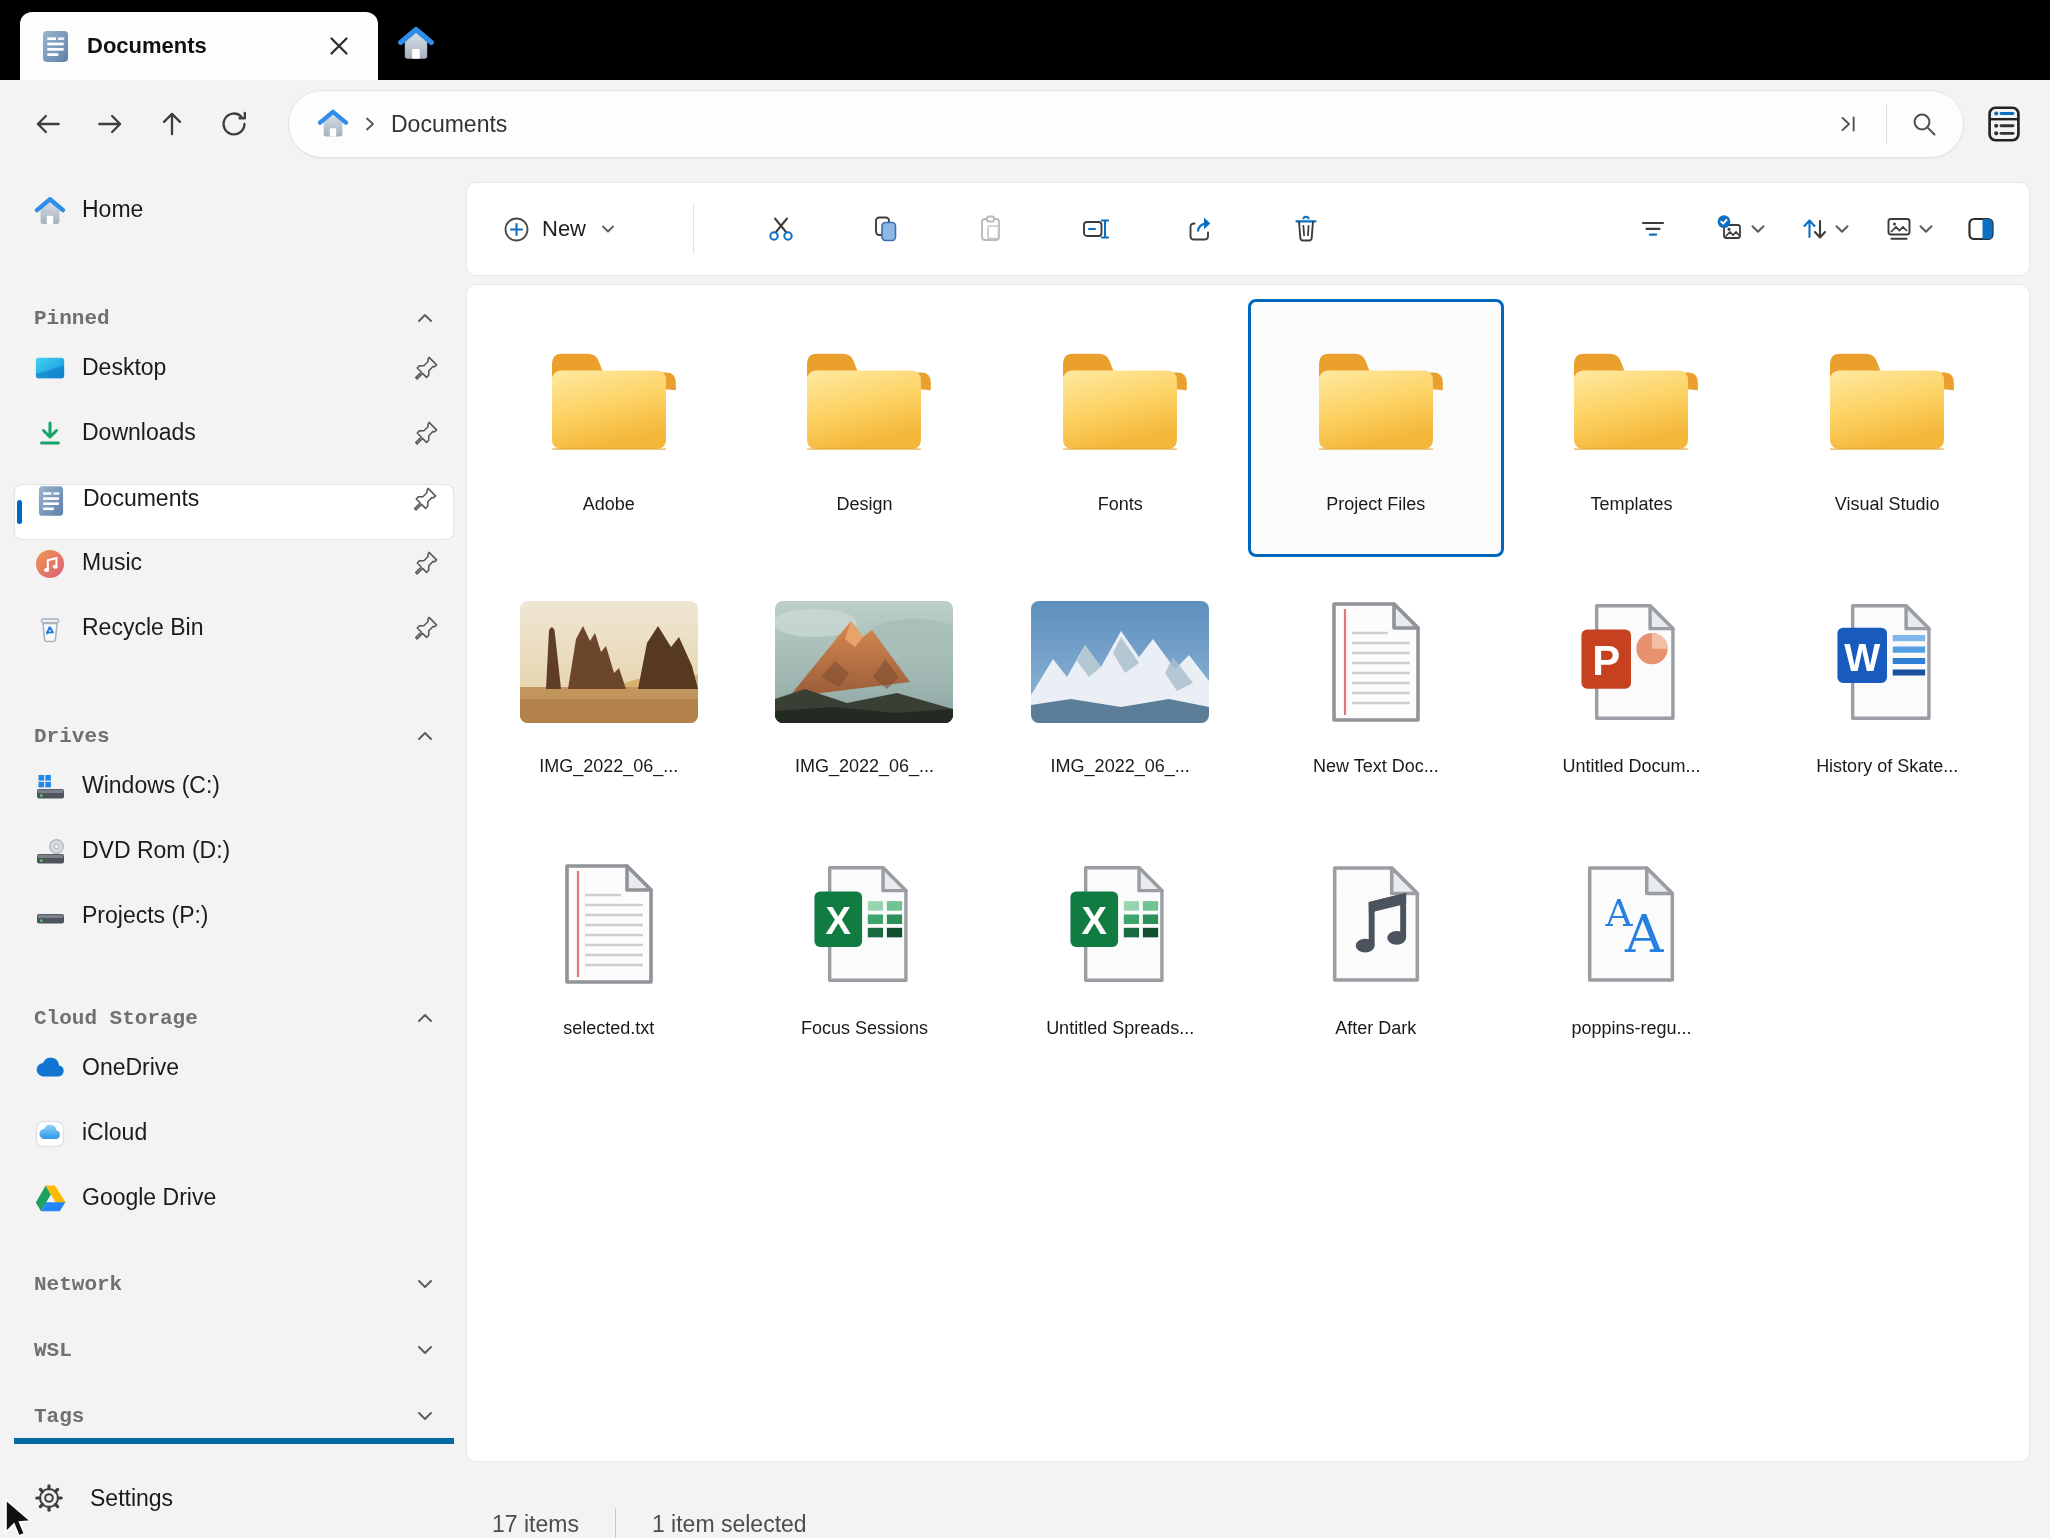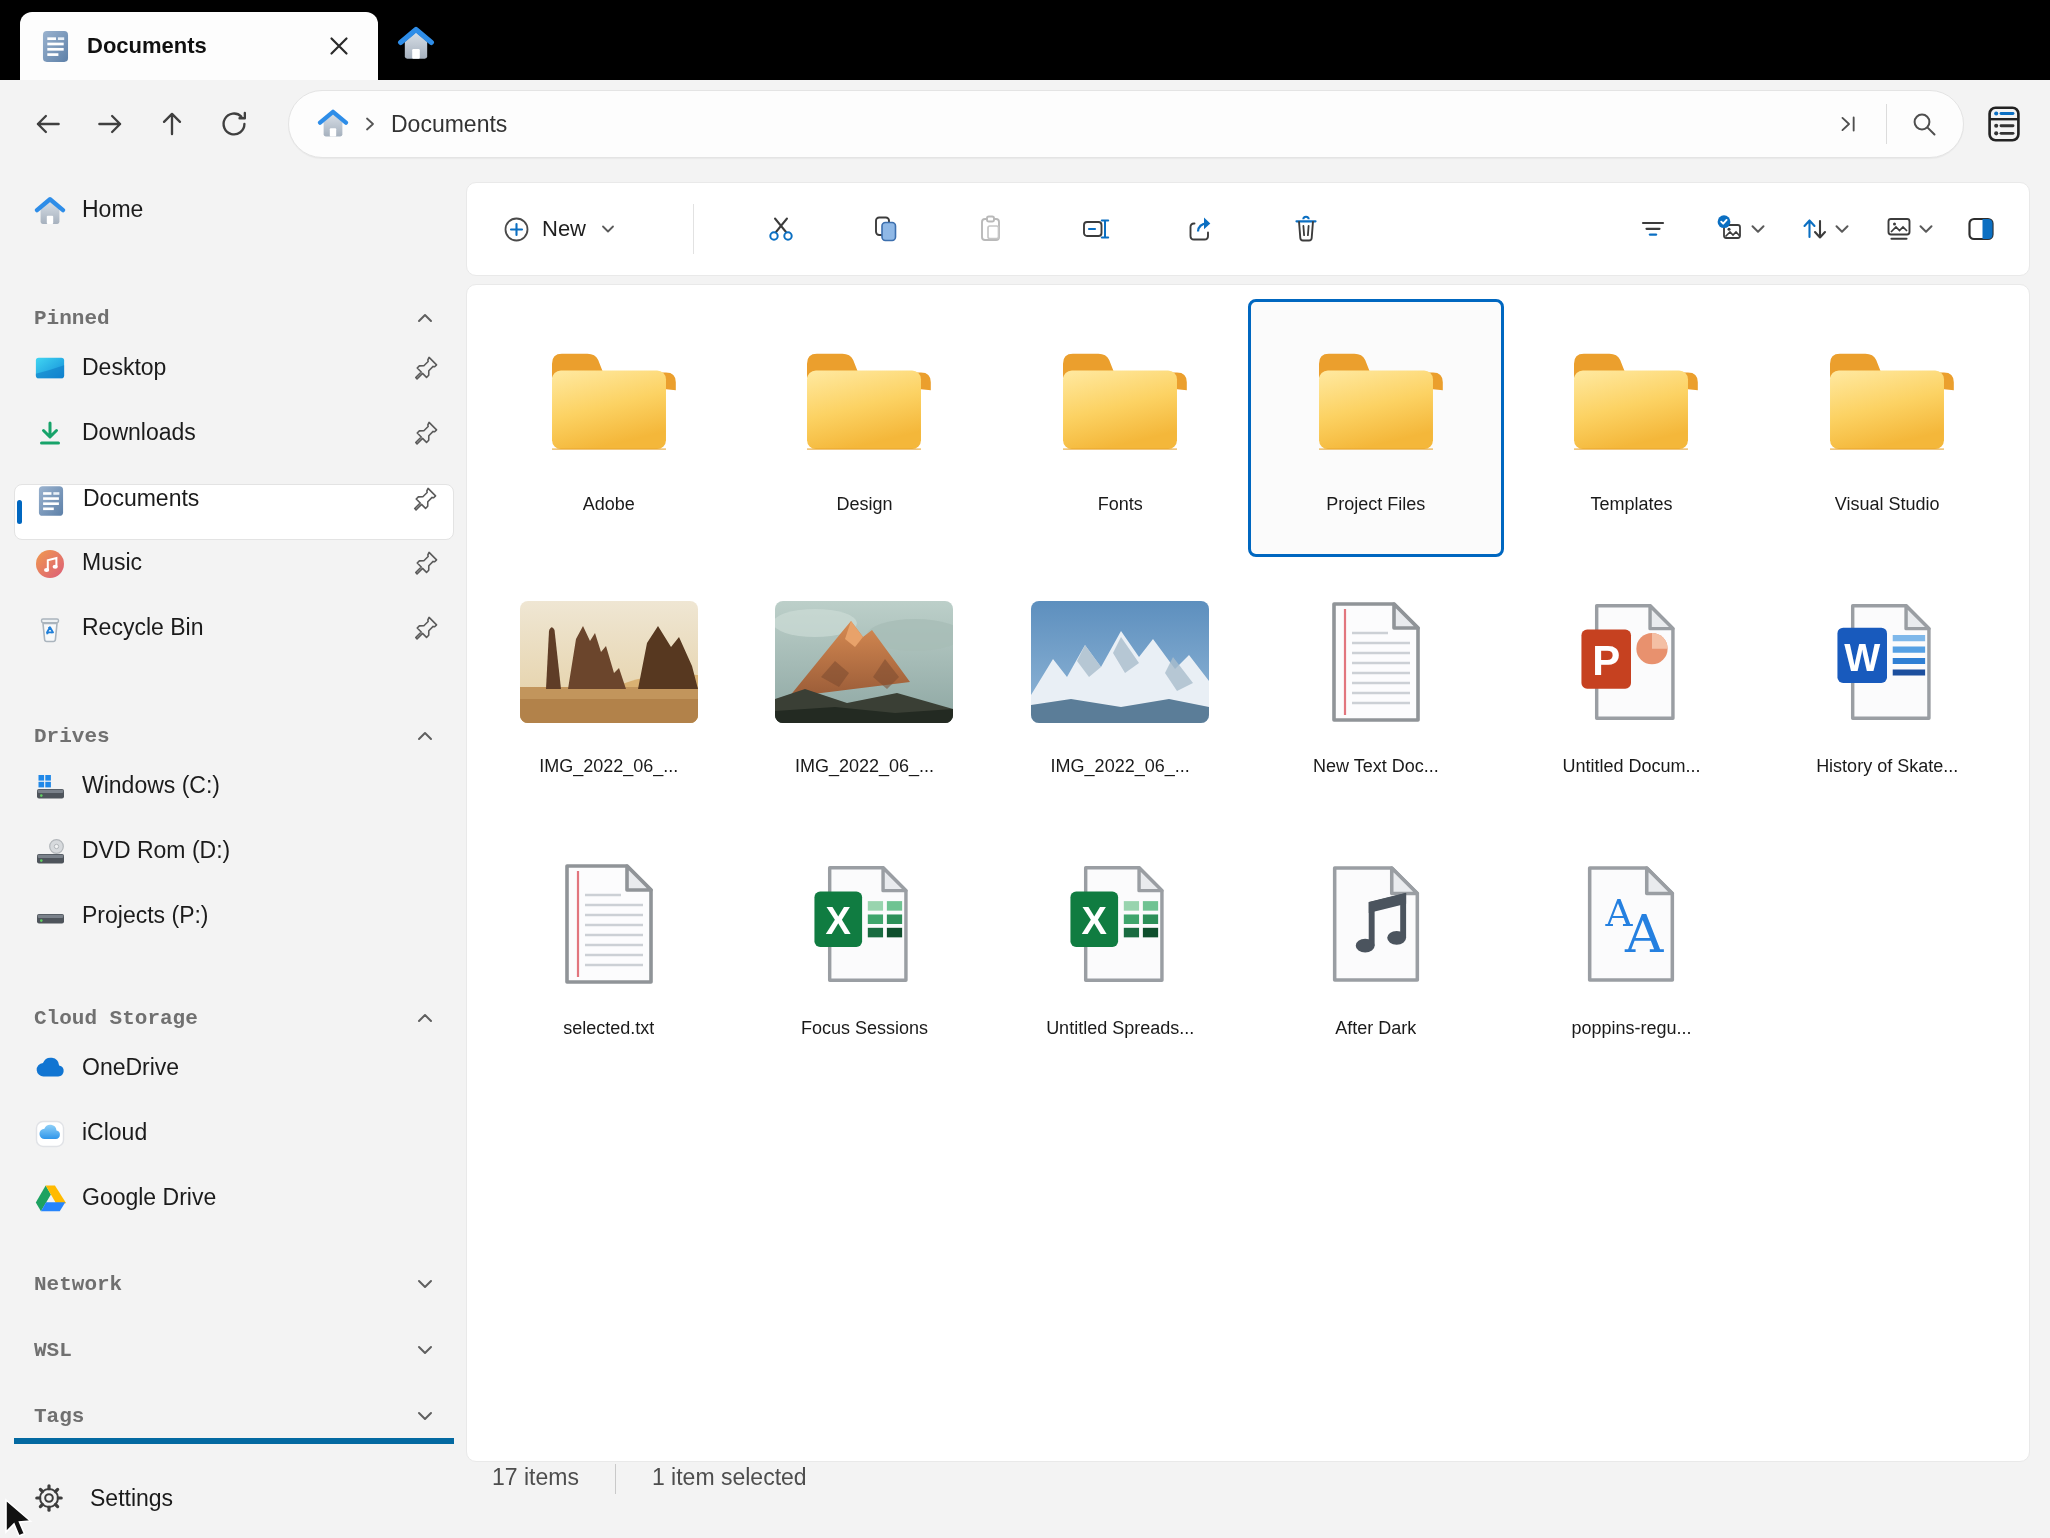--- a/index.html
+++ b/index.html
@@ -86,21 +86,21 @@
     display:flex; flex-direction:column; align-items:center; padding-top:12px; cursor:pointer;
   }
   .cell.selected{ border-color:var(--accent); background:#fbfbfb;text-align:right; }
   .cell .cell-icon{ height:172px; display:flex; align-items:center; justify-content:center; }
   .cell .cell-label{ margin-top:8px; font-size:18px; color:#1a1a1a; max-width:230px; white-space:nowrap; overflow:hidden; }
   .photo{ border-radius:8px; }
 
   
   .statusbar{
     position:absolute; left:466px; bottom:0; width:1584px; height:74px;
-    display:flex; align-items:flex-start; padding-left:26px; gap:36px;
+    display:flex; align-items:flex-end; padding-left:26px; gap:36px;
   }
   .status-text{ font-size:23px; color:#4d4d4d; }
   .status-div{ width:1px; height:30px; background:#c9c9c9; }
 
   .cursor{ position:absolute; left:2px; top:1498px; z-index:50; pointer-events:none; }
 </style>
 </head>
 <body>
 
 <svg width="0" height="0" style="position:absolute">

